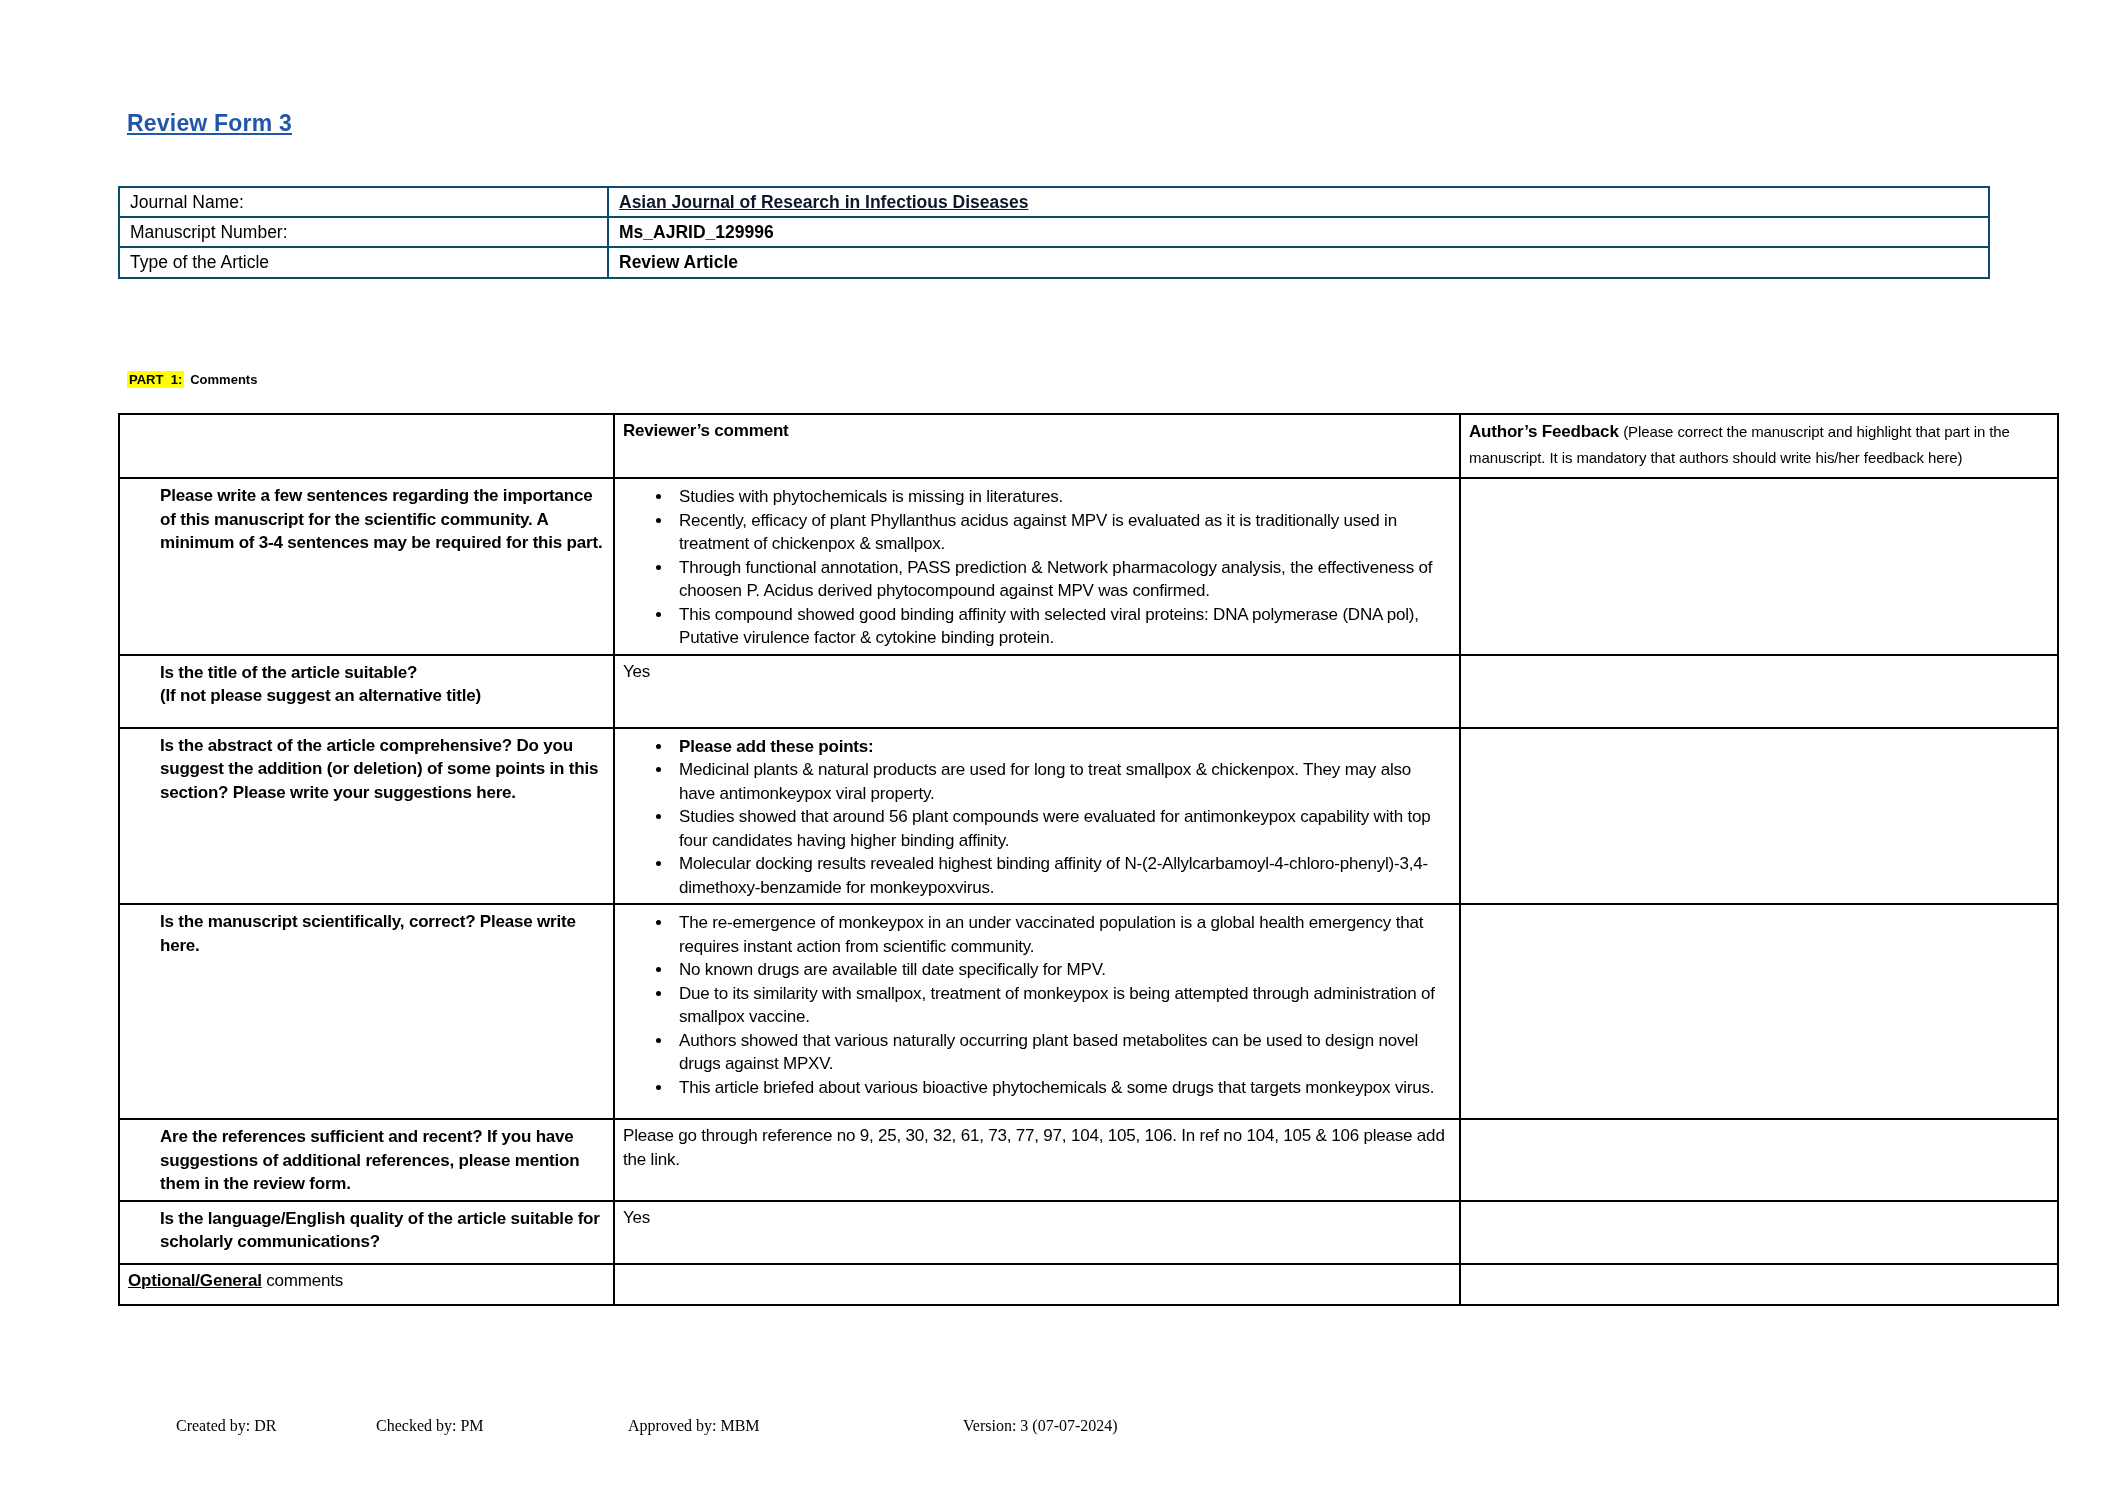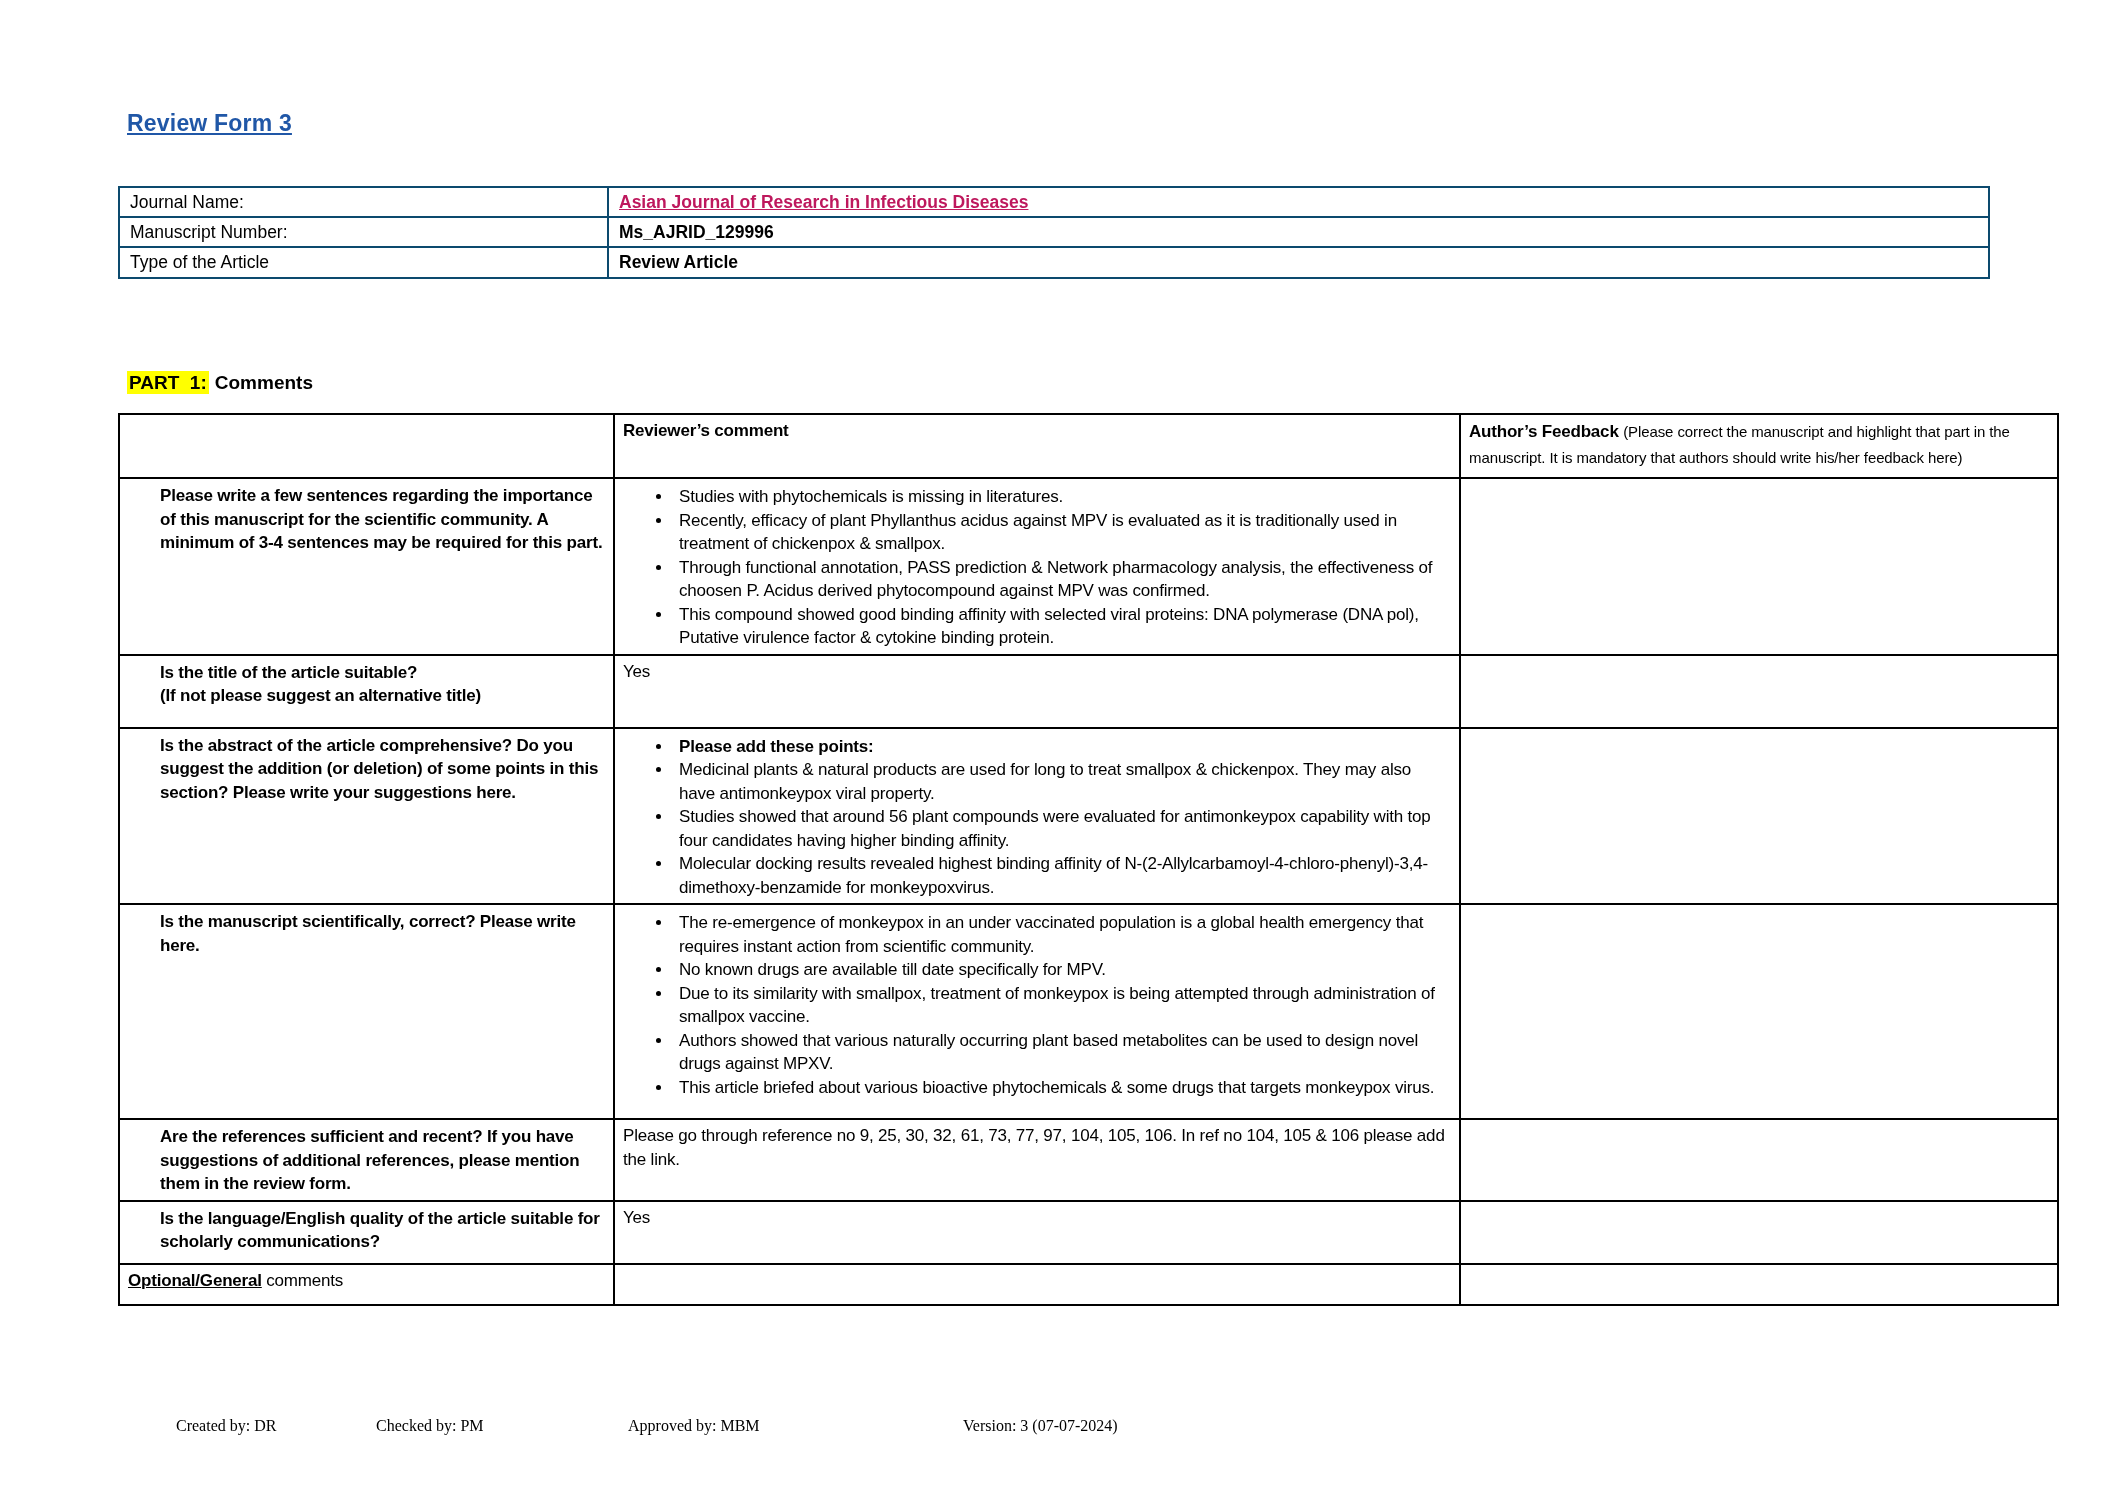--- a/index.html
+++ b/index.html
@@ -39,30 +39,30 @@
   }
   .info-label-col { width: 467px; }
   .ir1 { height: 29px; }
   .ir2 { height: 26px; }
   .ir3 { height: 59px; }
   .ir4 { height: 31px; }
   .v-middle { vertical-align: middle !important; }
   .bold { font-weight: bold; }
   .journal-link {
     font-weight: bold;
-    color: #be185d;
+    color: #0f172a;
     text-decoration: underline;
     cursor: pointer;
   }
   
   .part-heading {
     position: absolute;
     left: 127px;
     top: 372px;
-    font-size: 19px;
+    font-size: 13px;
     font-weight: bold;
   }
   .part-label {
     background: #ffff00;
     white-space: pre;
     padding: 1px 2px;
   }
   .part-title { margin-left: 6px; }
   
   .main-table {

